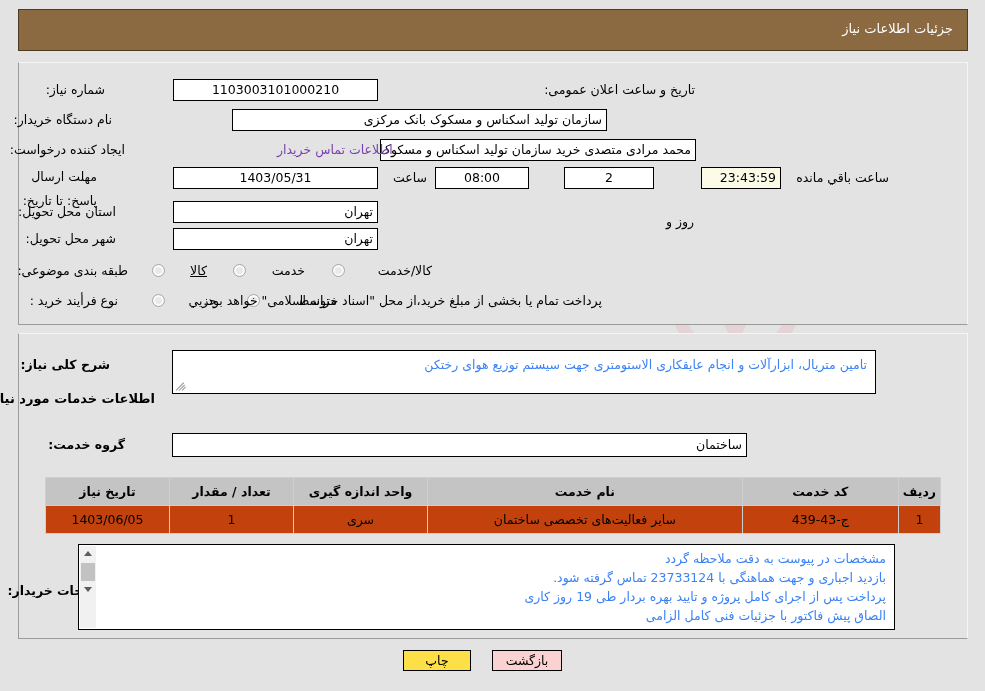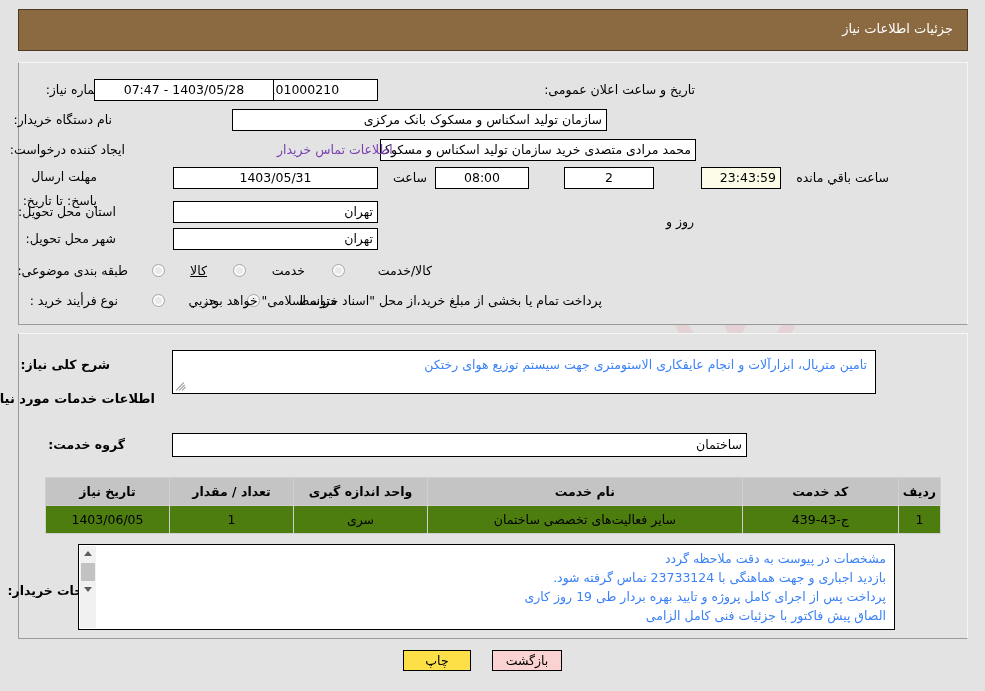--- a/index.html
+++ b/index.html
@@ -211,21 +211,21 @@
     text-align: center;
     line-height: 17px;
   }
   .tbl th {
     background: #c4c4c4;
     font-weight: bold;
     color: #000;
     height: 27px;
   }
   .tbl td {
-    background: #4d7c0f;
+    background: #c2410c;
     height: 28px;
   }
 
   
   .btn {
     position: absolute;
     height: 21px;
     border: 1px solid #000;
     font-size: 12.5px;
     line-height: 19px;
@@ -255,21 +255,20 @@
 
   <div class="titlebar">
     <div class="t">جزئیات اطلاعات نیاز</div>
   </div>
 
   <div class="panel" id="panel-top"></div>
 
   <div class="lbl" style="right:880px; top:82px; width:88px;">شماره نیاز:</div>
   <div class="fld center" style="right:607px; top:79px; width:205px;">1103003101000210</div>
   <div class="lbl" style="right:290px; top:82px; width:160px;">تاریخ و ساعت اعلان عمومی:</div>
-  <div class="fld center" style="right:711px; left:106px; top:79px; width:180px;">1403/05/28 - 07:47</div>
 
   <div class="lbl" style="right:873px; top:112px; width:96px;">نام دستگاه خریدار:</div>
   <div class="fld right" style="right:378px; left:232px; top:109px;">سازمان تولید اسکناس و مسکوک بانک مرکزی</div>
 
   <div class="lbl" style="right:860px; top:142px; width:110px;">ایجاد کننده درخواست:</div>
   <div class="fld right" style="right:289px; left:380px; top:139px;">محمد مرادی متصدی خرید سازمان تولید اسکناس و مسکوک بانک مرکزی</div>
   <div class="link" style="left:277px; top:142px;">اطلاعات تماس خریدار</div>
 
   <div class="lbl" style="right:888px; top:165px; width:80px; white-space:normal; line-height:24px;">مهلت ارسال پاسخ: تا تاریخ:</div>
   <div class="fld center" style="right:607px; top:167px; width:205px;">1403/05/31</div>

